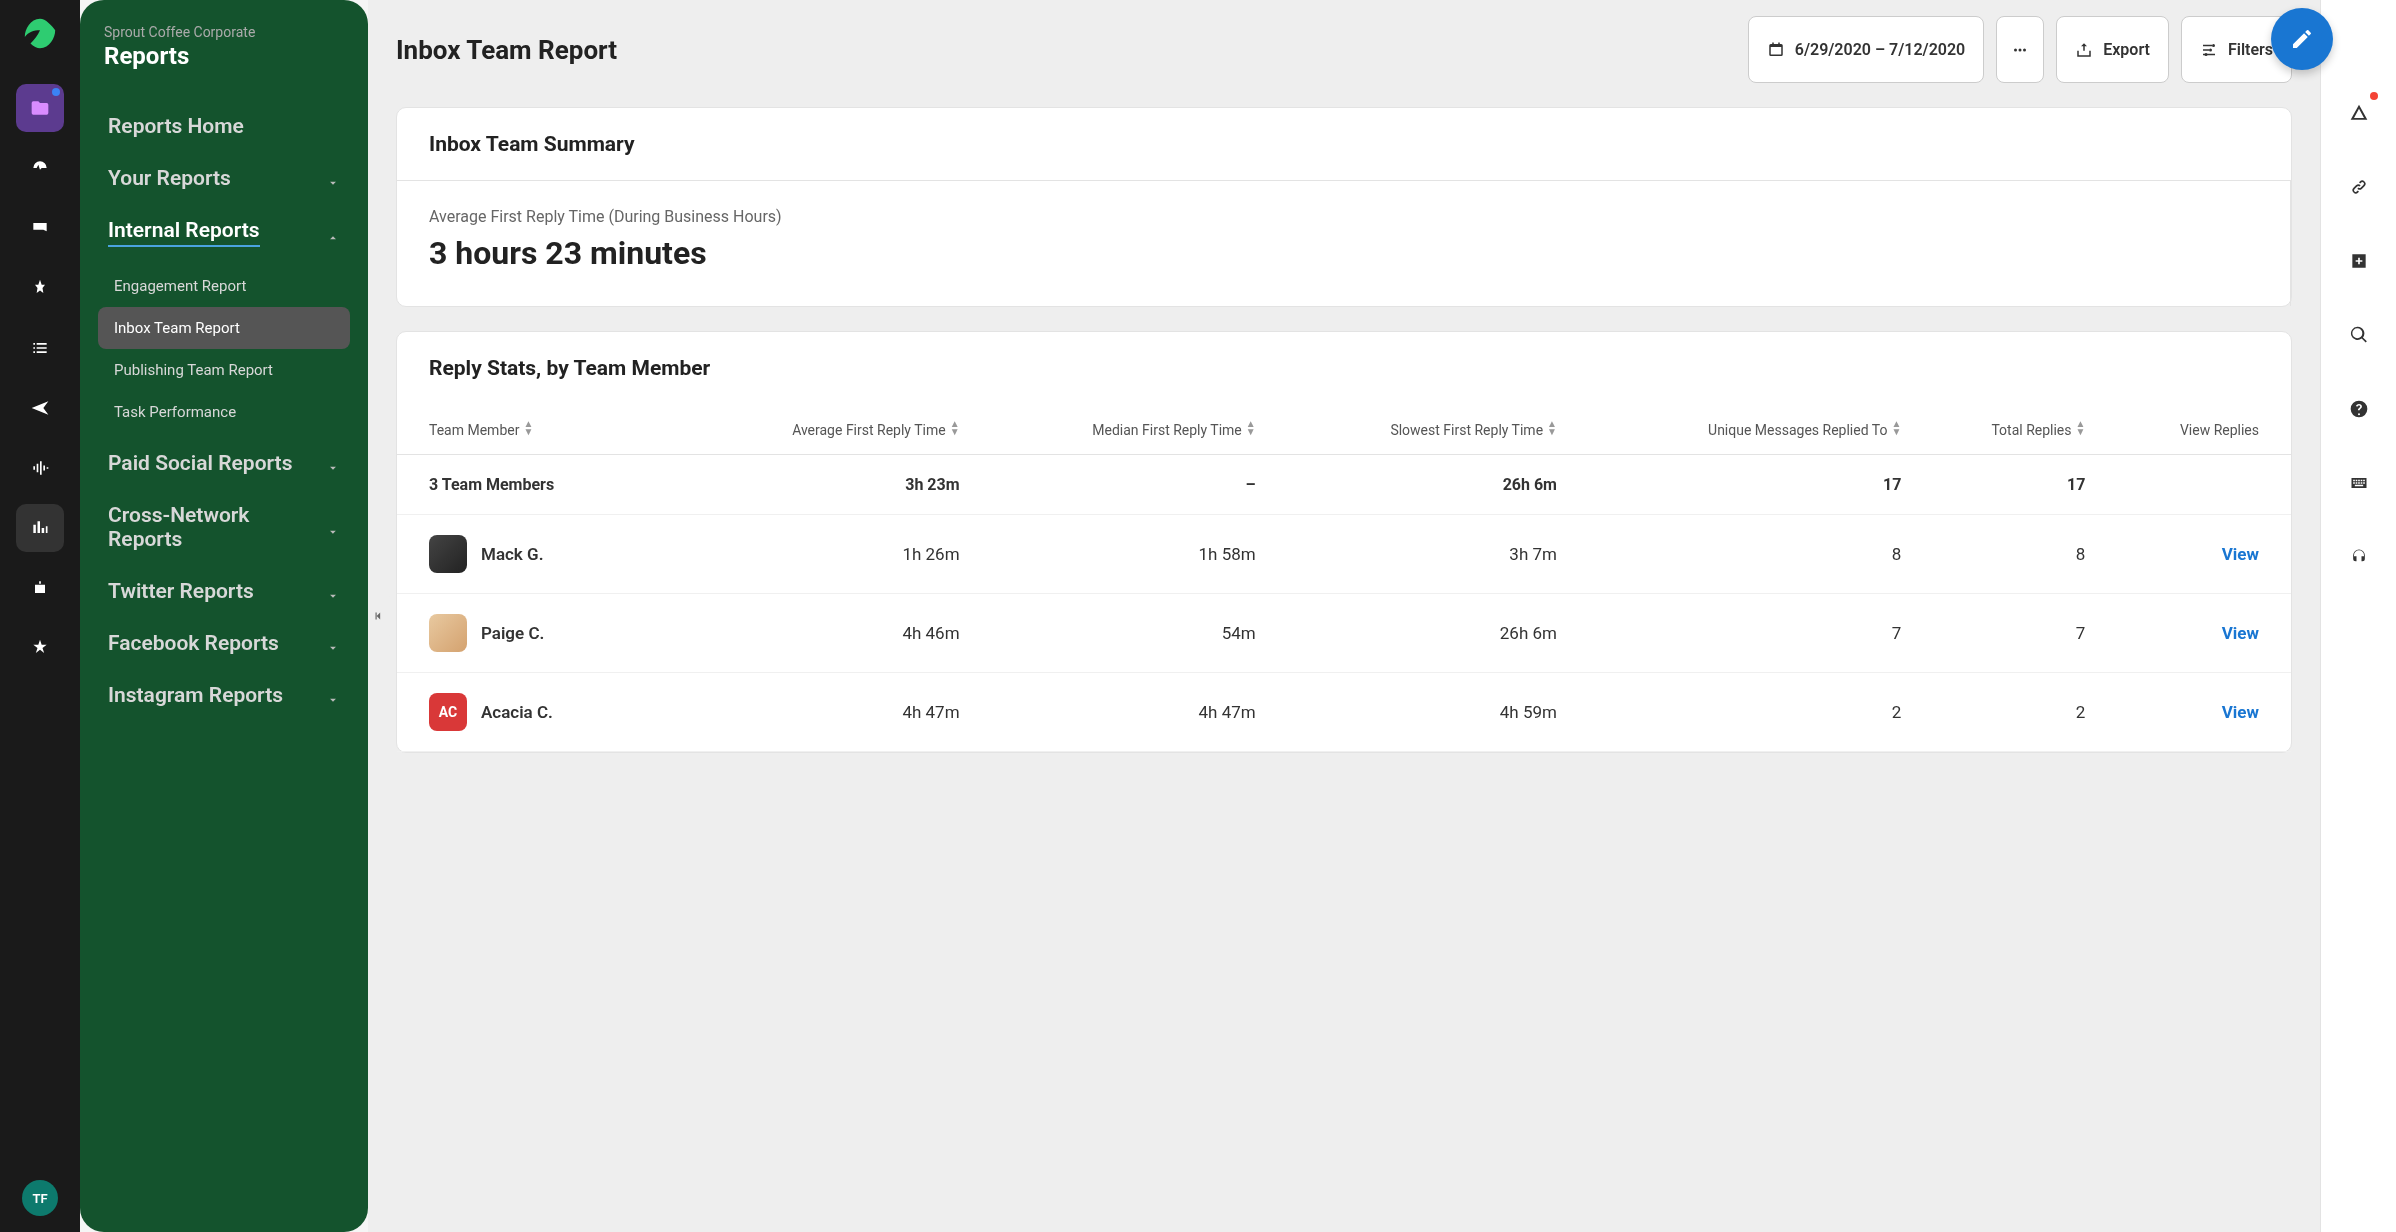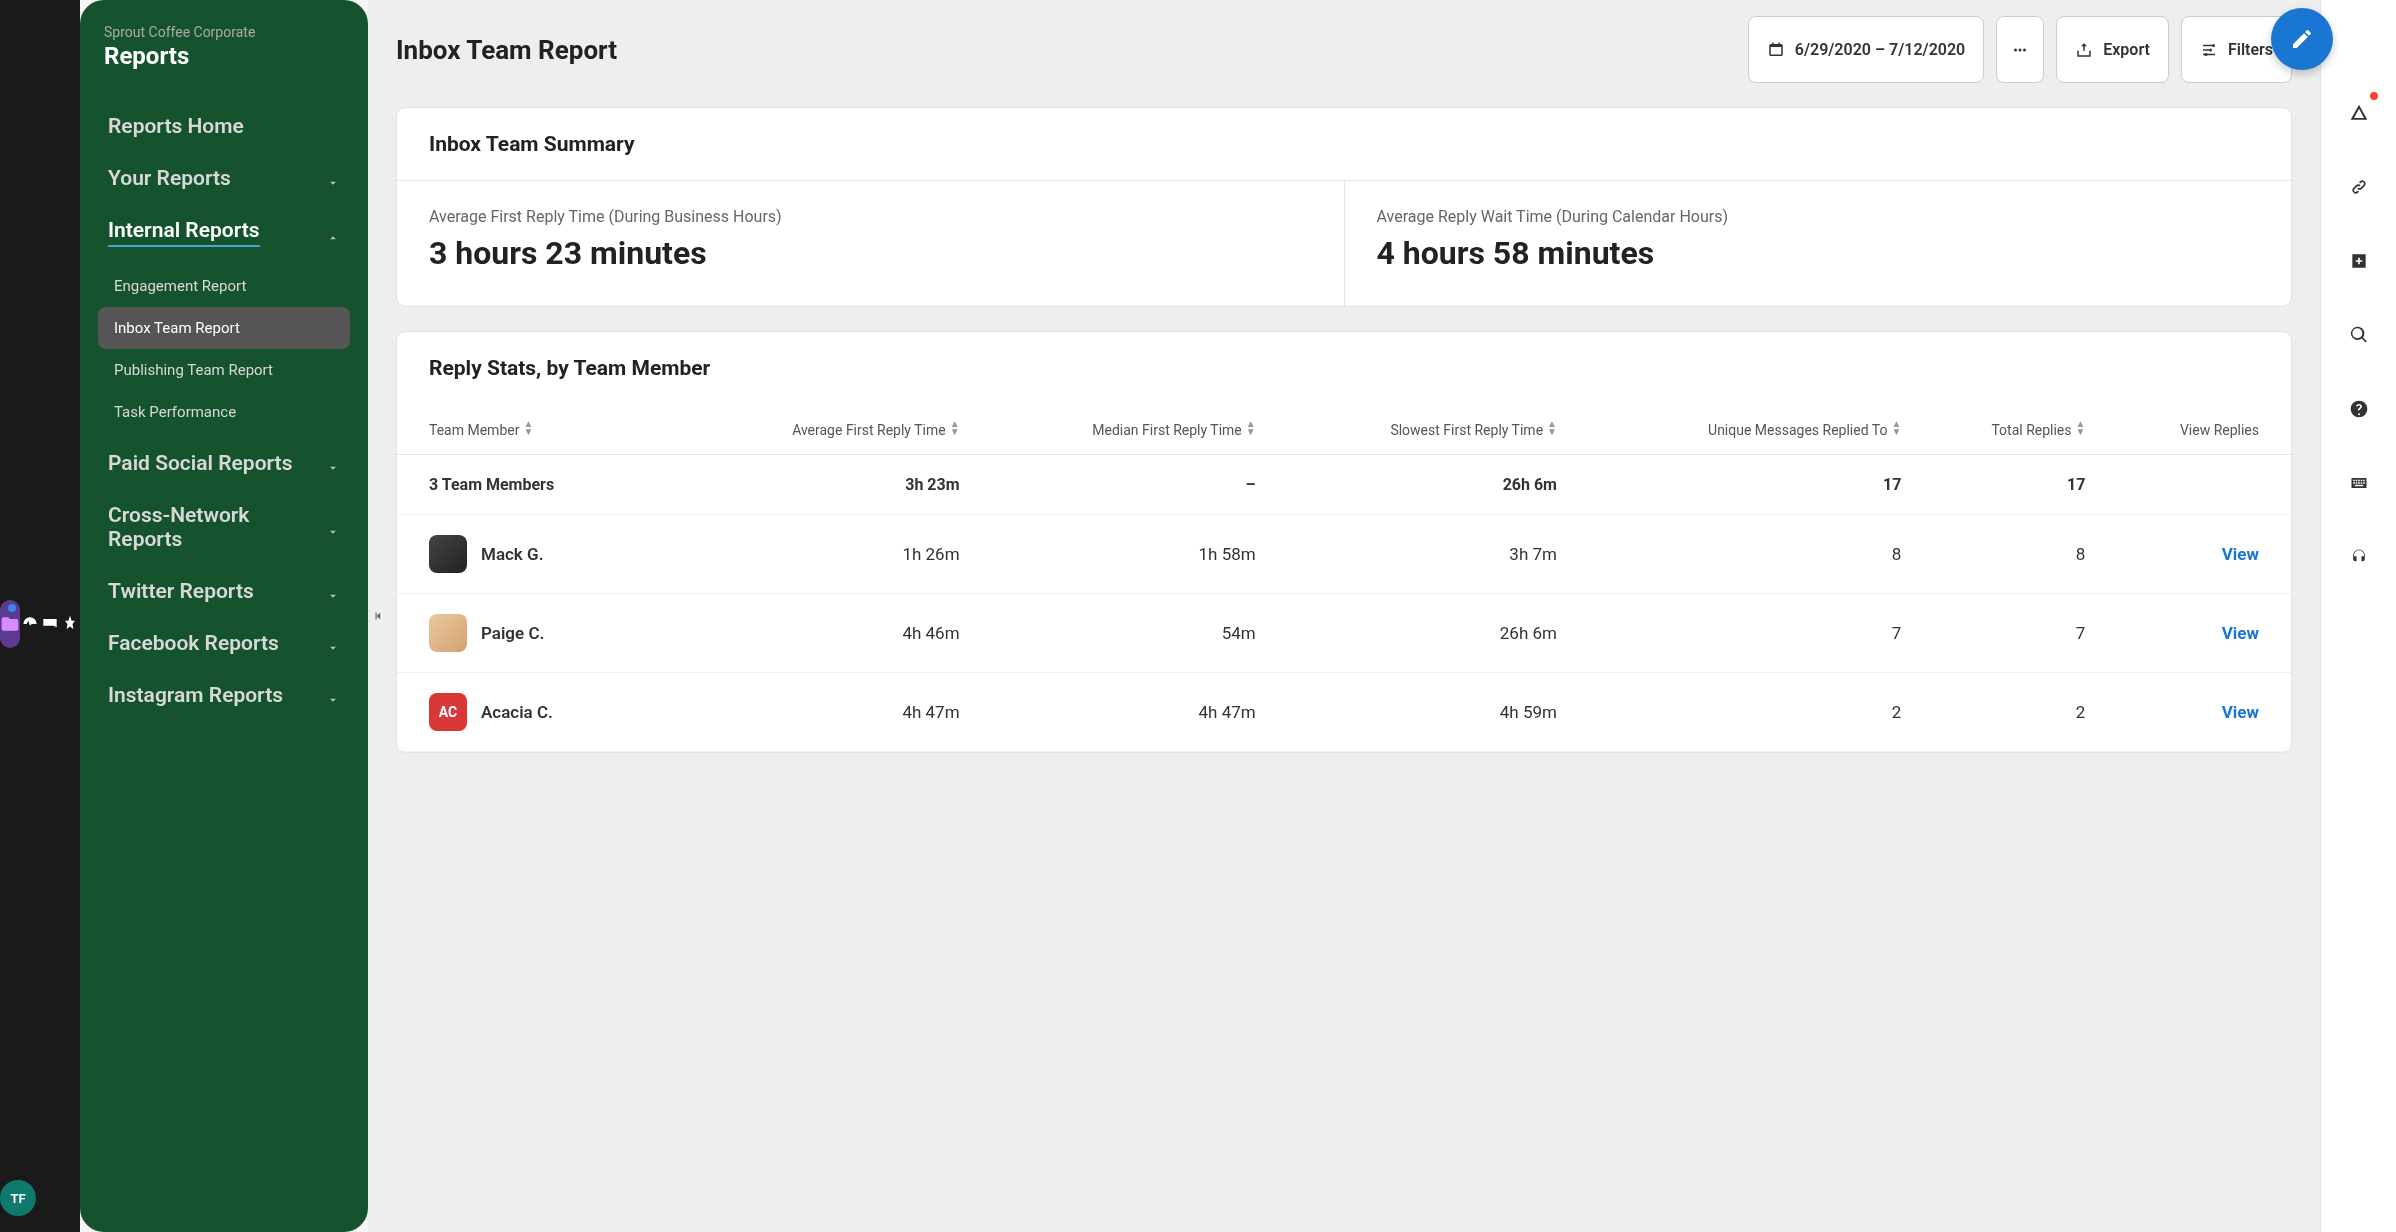--- a/index.html
+++ b/index.html
@@ -1,19 +1,19 @@
 <!DOCTYPE html>
 <html><head>
 <meta charset="utf-8">
 <style>
 * { margin: 0; padding: 0; box-sizing: border-box; font-family: -apple-system, BlinkMacSystemFont, "Segoe UI", Roboto, sans-serif; }
 body { background: #f5f5f5; display: flex; height: 100vh; overflow: hidden; }
 
 
-.nav-rail { width: 80px; background: #1a1a1a; display: flex; flex-direction: row; align-items: center; padding-top: 16px; flex-shrink: 0; position: relative; }
+.nav-rail { width: 80px; background: #1a1a1a; display: flex; flex-direction: column; align-items: center; padding-top: 16px; flex-shrink: 0; position: relative; }
 .nav-rail .logo { width: 38px; height: 38px; margin-bottom: 24px; }
 .nav-rail .nav-item { width: 48px; height: 48px; display: flex; align-items: center; justify-content: center; margin: 6px 0; border-radius: 10px; cursor: pointer; position: relative; }
 .nav-rail .nav-item.active-purple { background: #5c3b8f; }
 .nav-rail .nav-item.active-dark { background: #333; }
 .nav-rail .nav-item svg { fill: #fff; width: 20px; height: 20px; }
 .nav-rail .nav-item .dot { position: absolute; top: 4px; right: 4px; width: 8px; height: 8px; border-radius: 50%; }
 .nav-rail .nav-item .dot.blue { background: #3b82f6; }
 .nav-rail .bottom-avatar { position: absolute; bottom: 16px; width: 36px; height: 36px; border-radius: 50%; background: #0d7a6d; color: #fff; display: flex; align-items: center; justify-content: center; font-size: 13px; font-weight: 600; }
 
 
@@ -240,24 +240,20 @@
       </div>
     </div>
   </div>
 
   <div class="card">
     <div class="card-title">Inbox Team Summary</div>
     <div class="summary-row">
       <div class="summary-cell">
         <div class="metric-label">Average First Reply Time (During Business Hours)</div>
         <div class="metric-value">3 hours 23 minutes</div>
-      </div>
-      <div class="summary-cell">
-        <div class="metric-label">Average Reply Wait Time (During Calendar Hours)</div>
-        <div class="metric-value">4 hours 58 minutes</div>
       </div>
     </div>
   </div>
 
   <div class="card">
     <div class="card-title">Reply Stats, by Team Member</div>
     <table class="stats">
       <thead>
         <tr>
           <th><span>Team Member</span><span class="sort">▲<br>▼</span></th>

